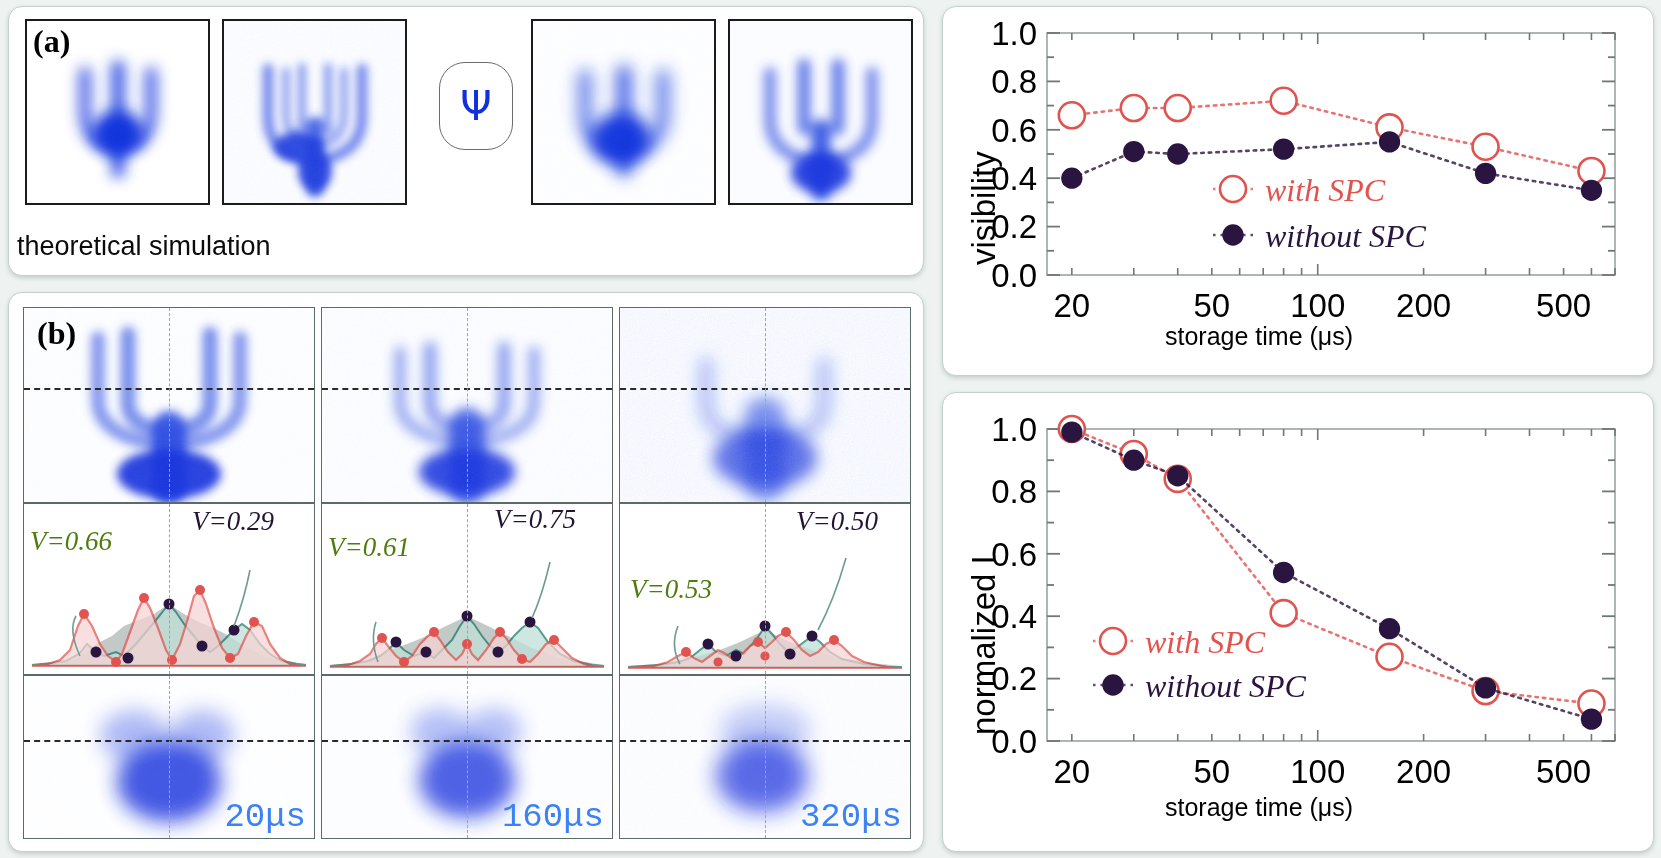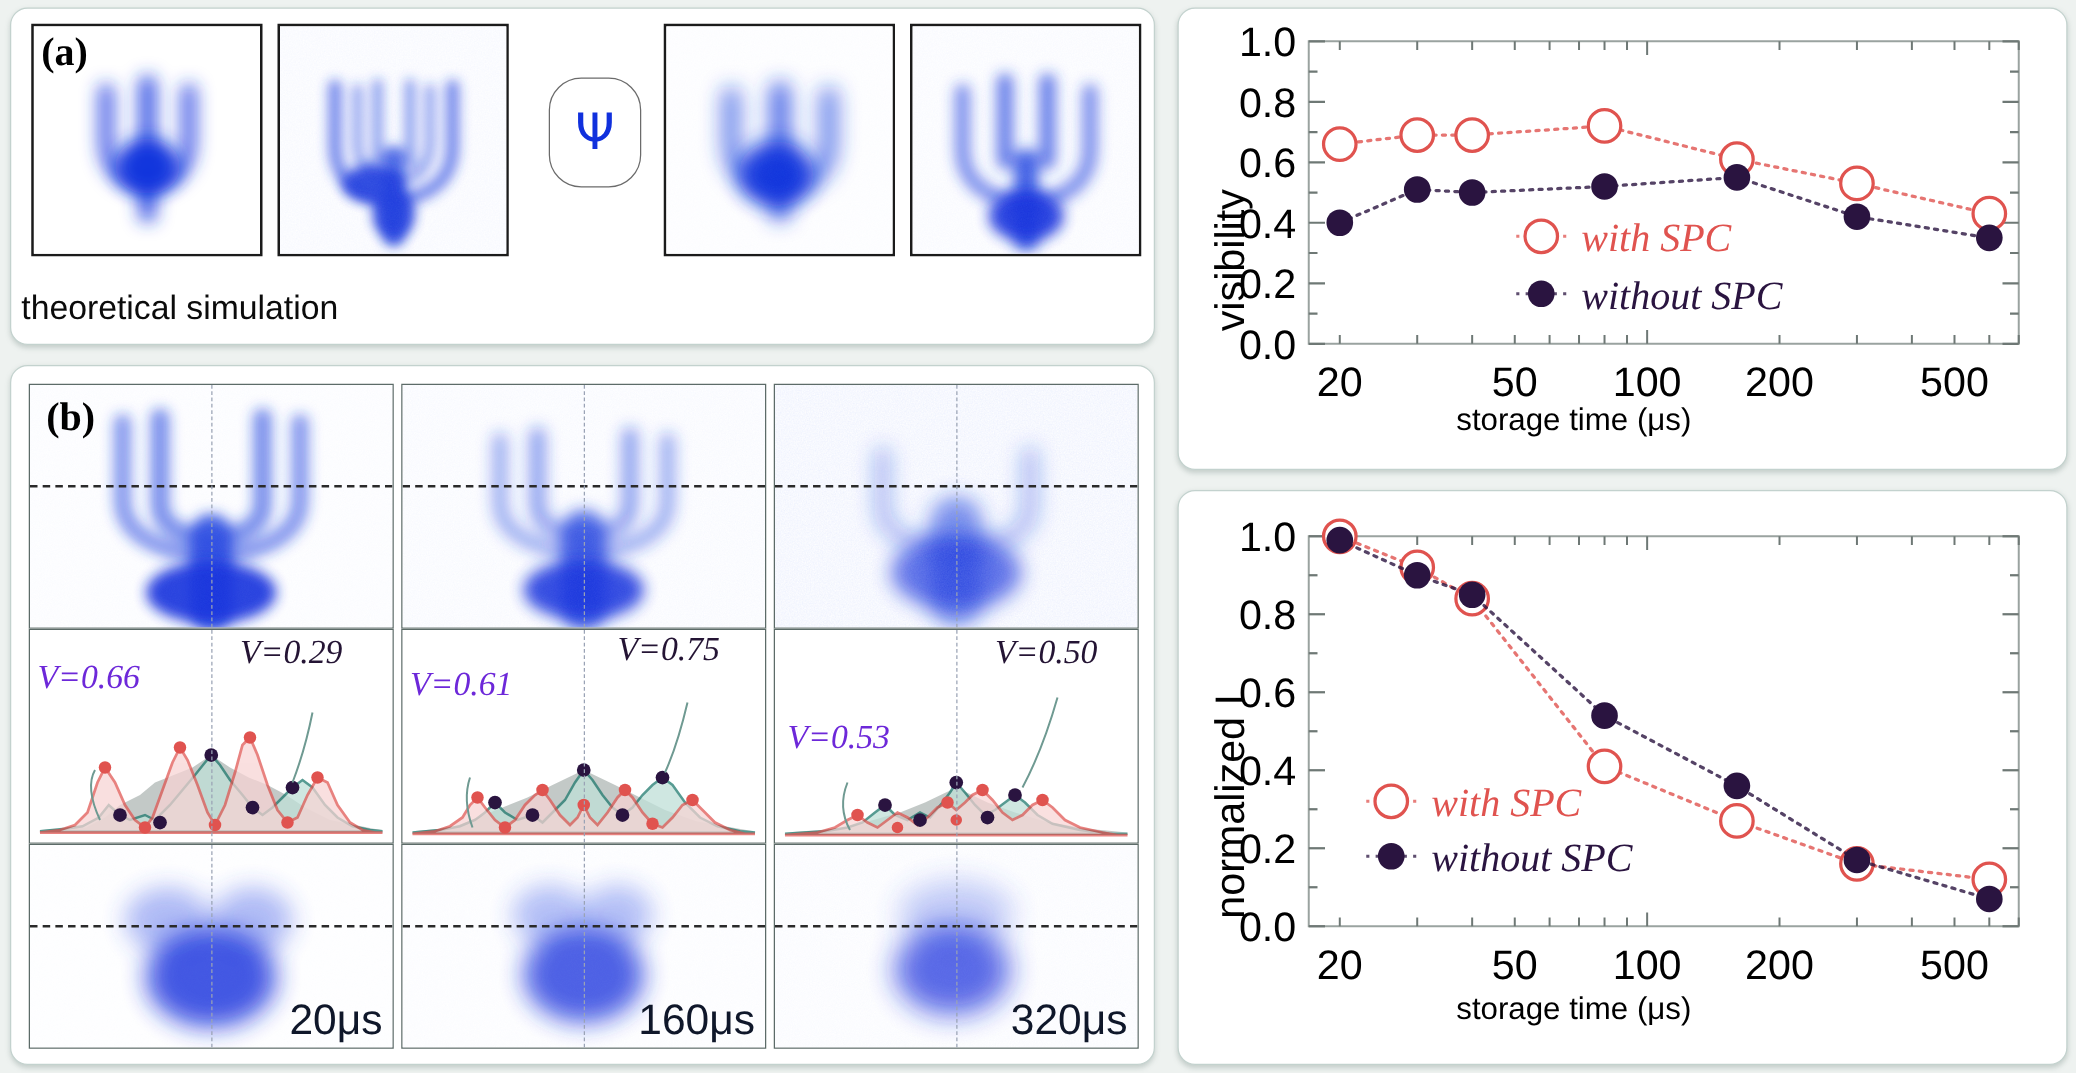--- a/index.html
+++ b/index.html
@@ -72,31 +72,31 @@
   .hdash{
     position:absolute;left:0;right:0;height:0;
     border-top:2px dashed #2a2a2a;
   }
   .vdash{
     position:absolute;top:0;bottom:0;width:0;
     border-left:1.5px dashed #9aa3b5;
   }
   .time-label{
     position:absolute;right:8px;bottom:2px;
-    font-family:Liberation Sans, sans-serif;
-    font-size:34px;color:#0f172a;white-space:nowrap;
+    font-family:Liberation Mono, monospace;
+    font-size:34px;color:#3b82f6;white-space:nowrap;
   }
   .vlab{
     position:absolute;
     font-family:"Liberation Serif", serif;
     font-style:italic;
     font-size:27px;
     white-space:nowrap;
   }
-  .vlab.red{color:#6d28d9;}
+  .vlab.red{color:#4d7c0f;}
   .vlab.dark{color:#241434;}
 
   
   .plot-letter{
     position:absolute;
     font-family:"Liberation Serif", serif;
     font-weight:bold;font-size:33px;color:#000;
   }
   .axis-title{
     position:absolute;

